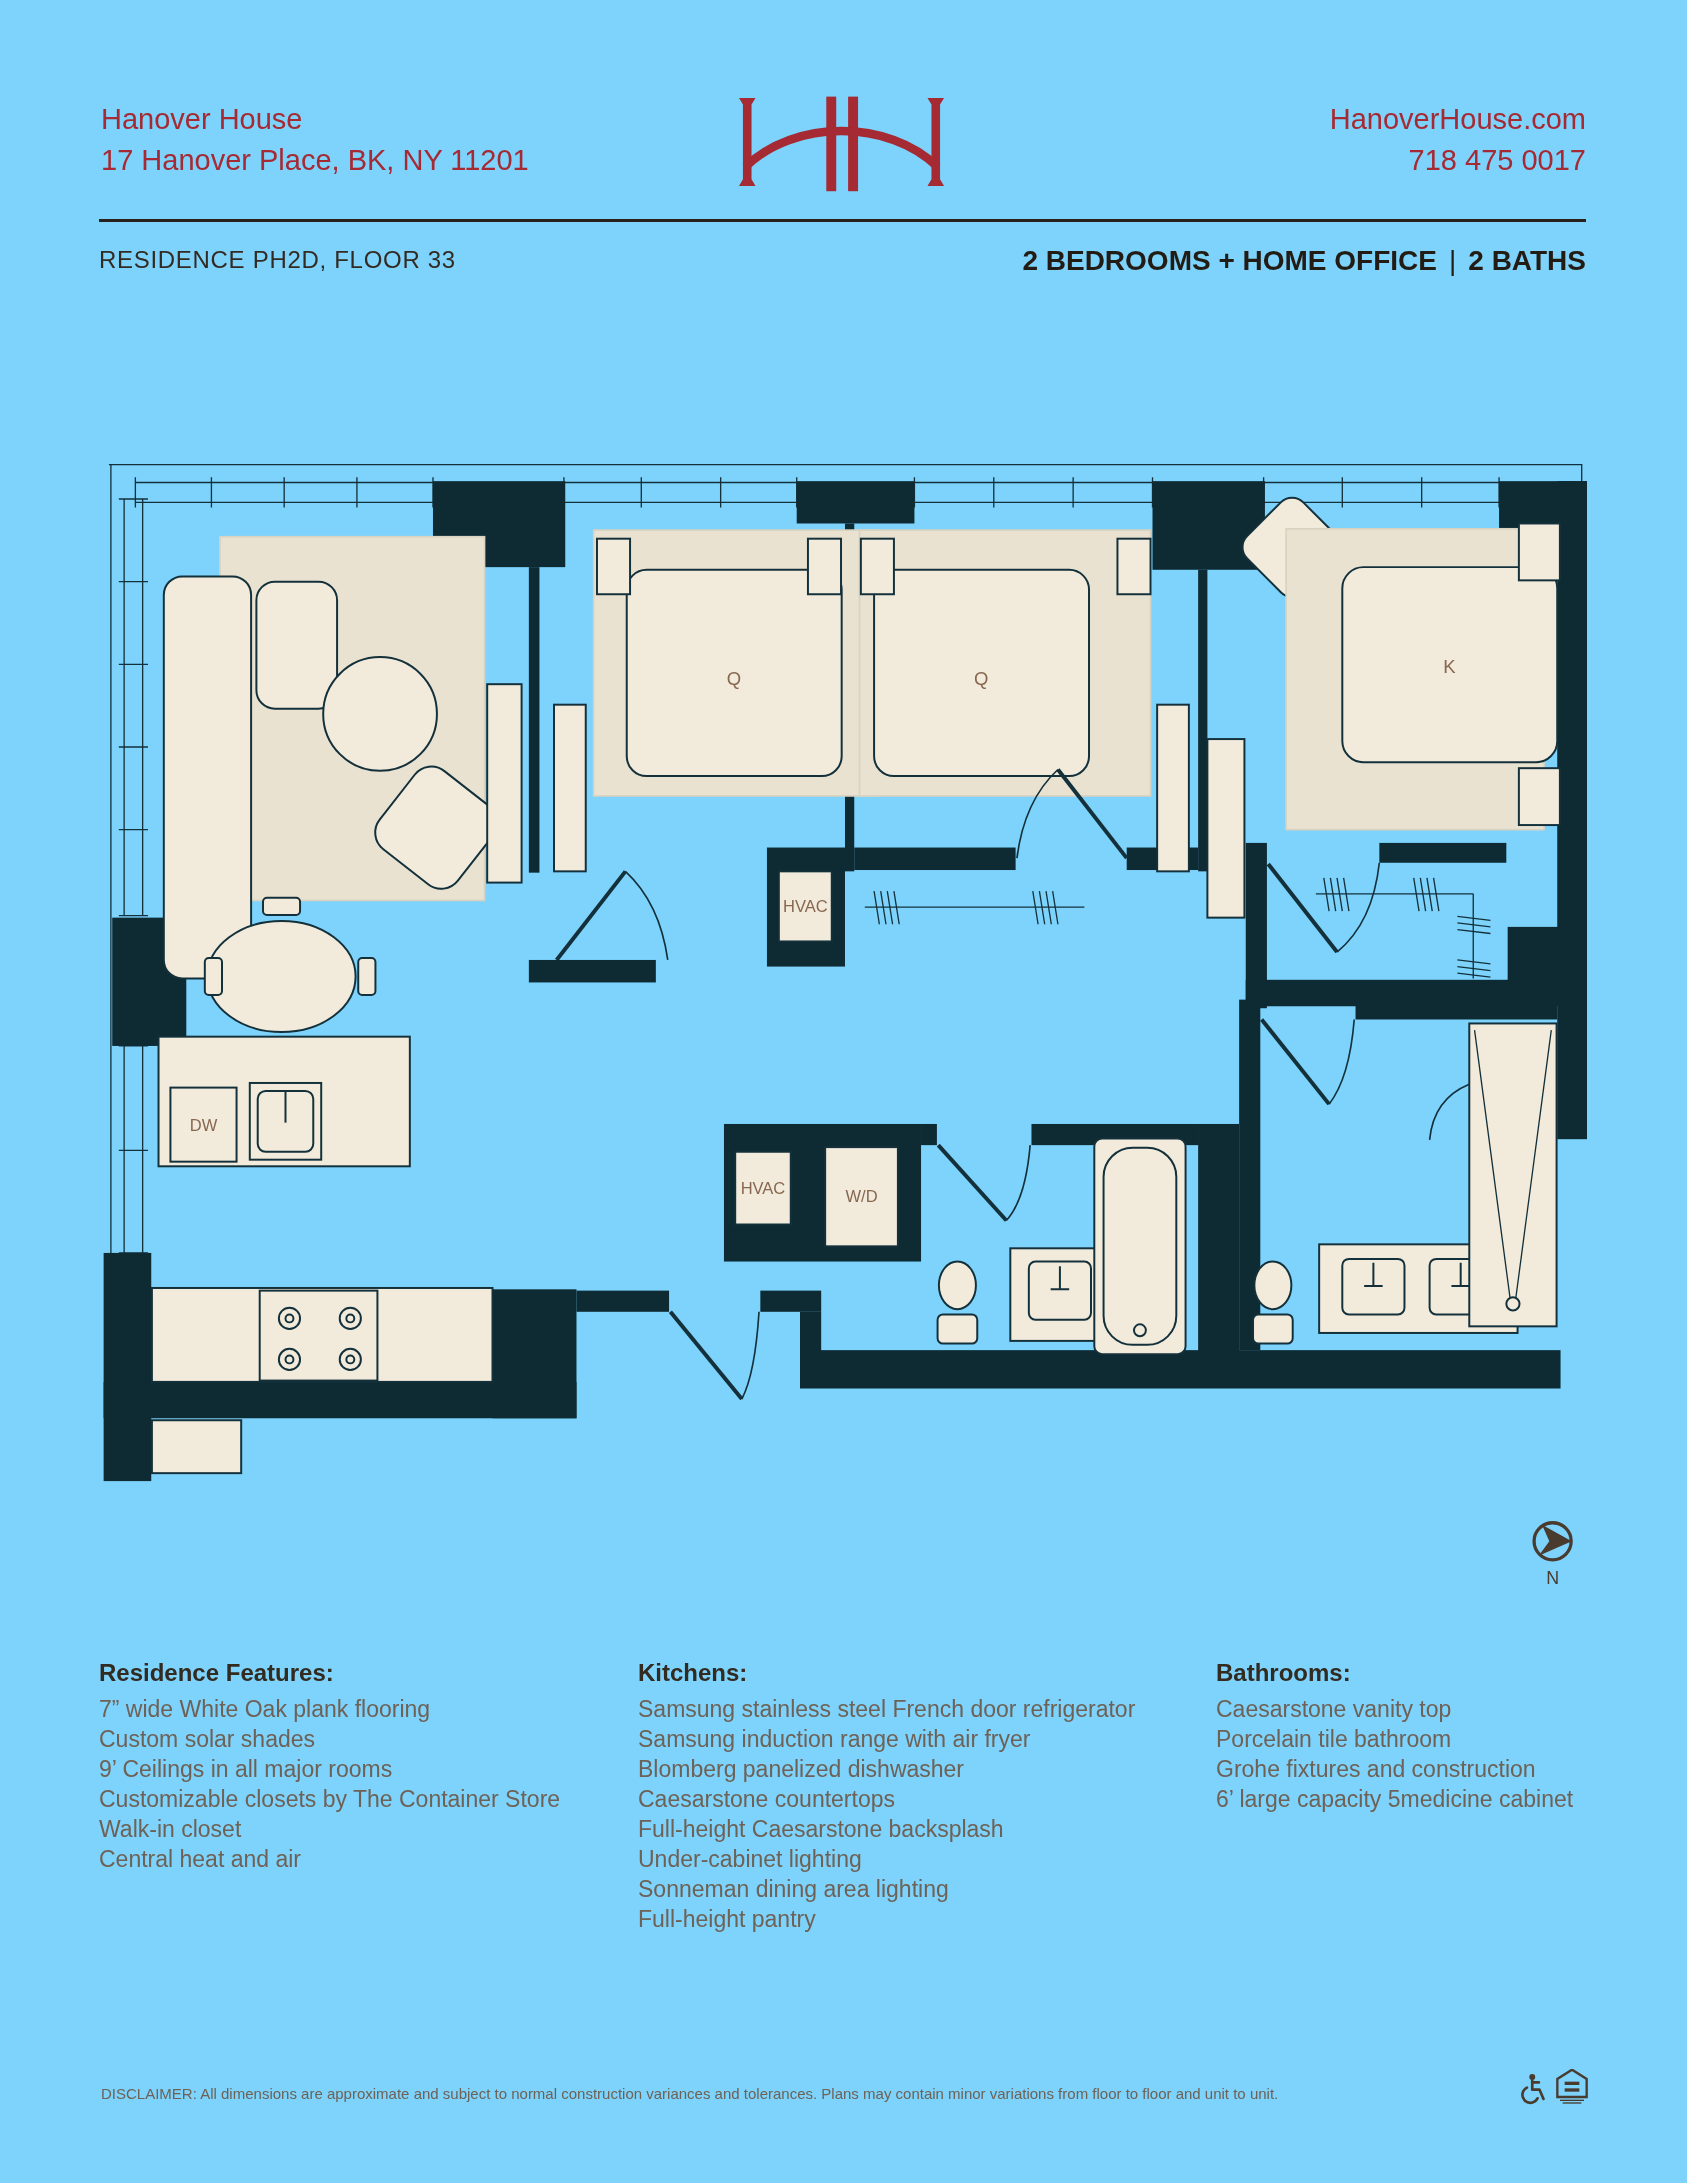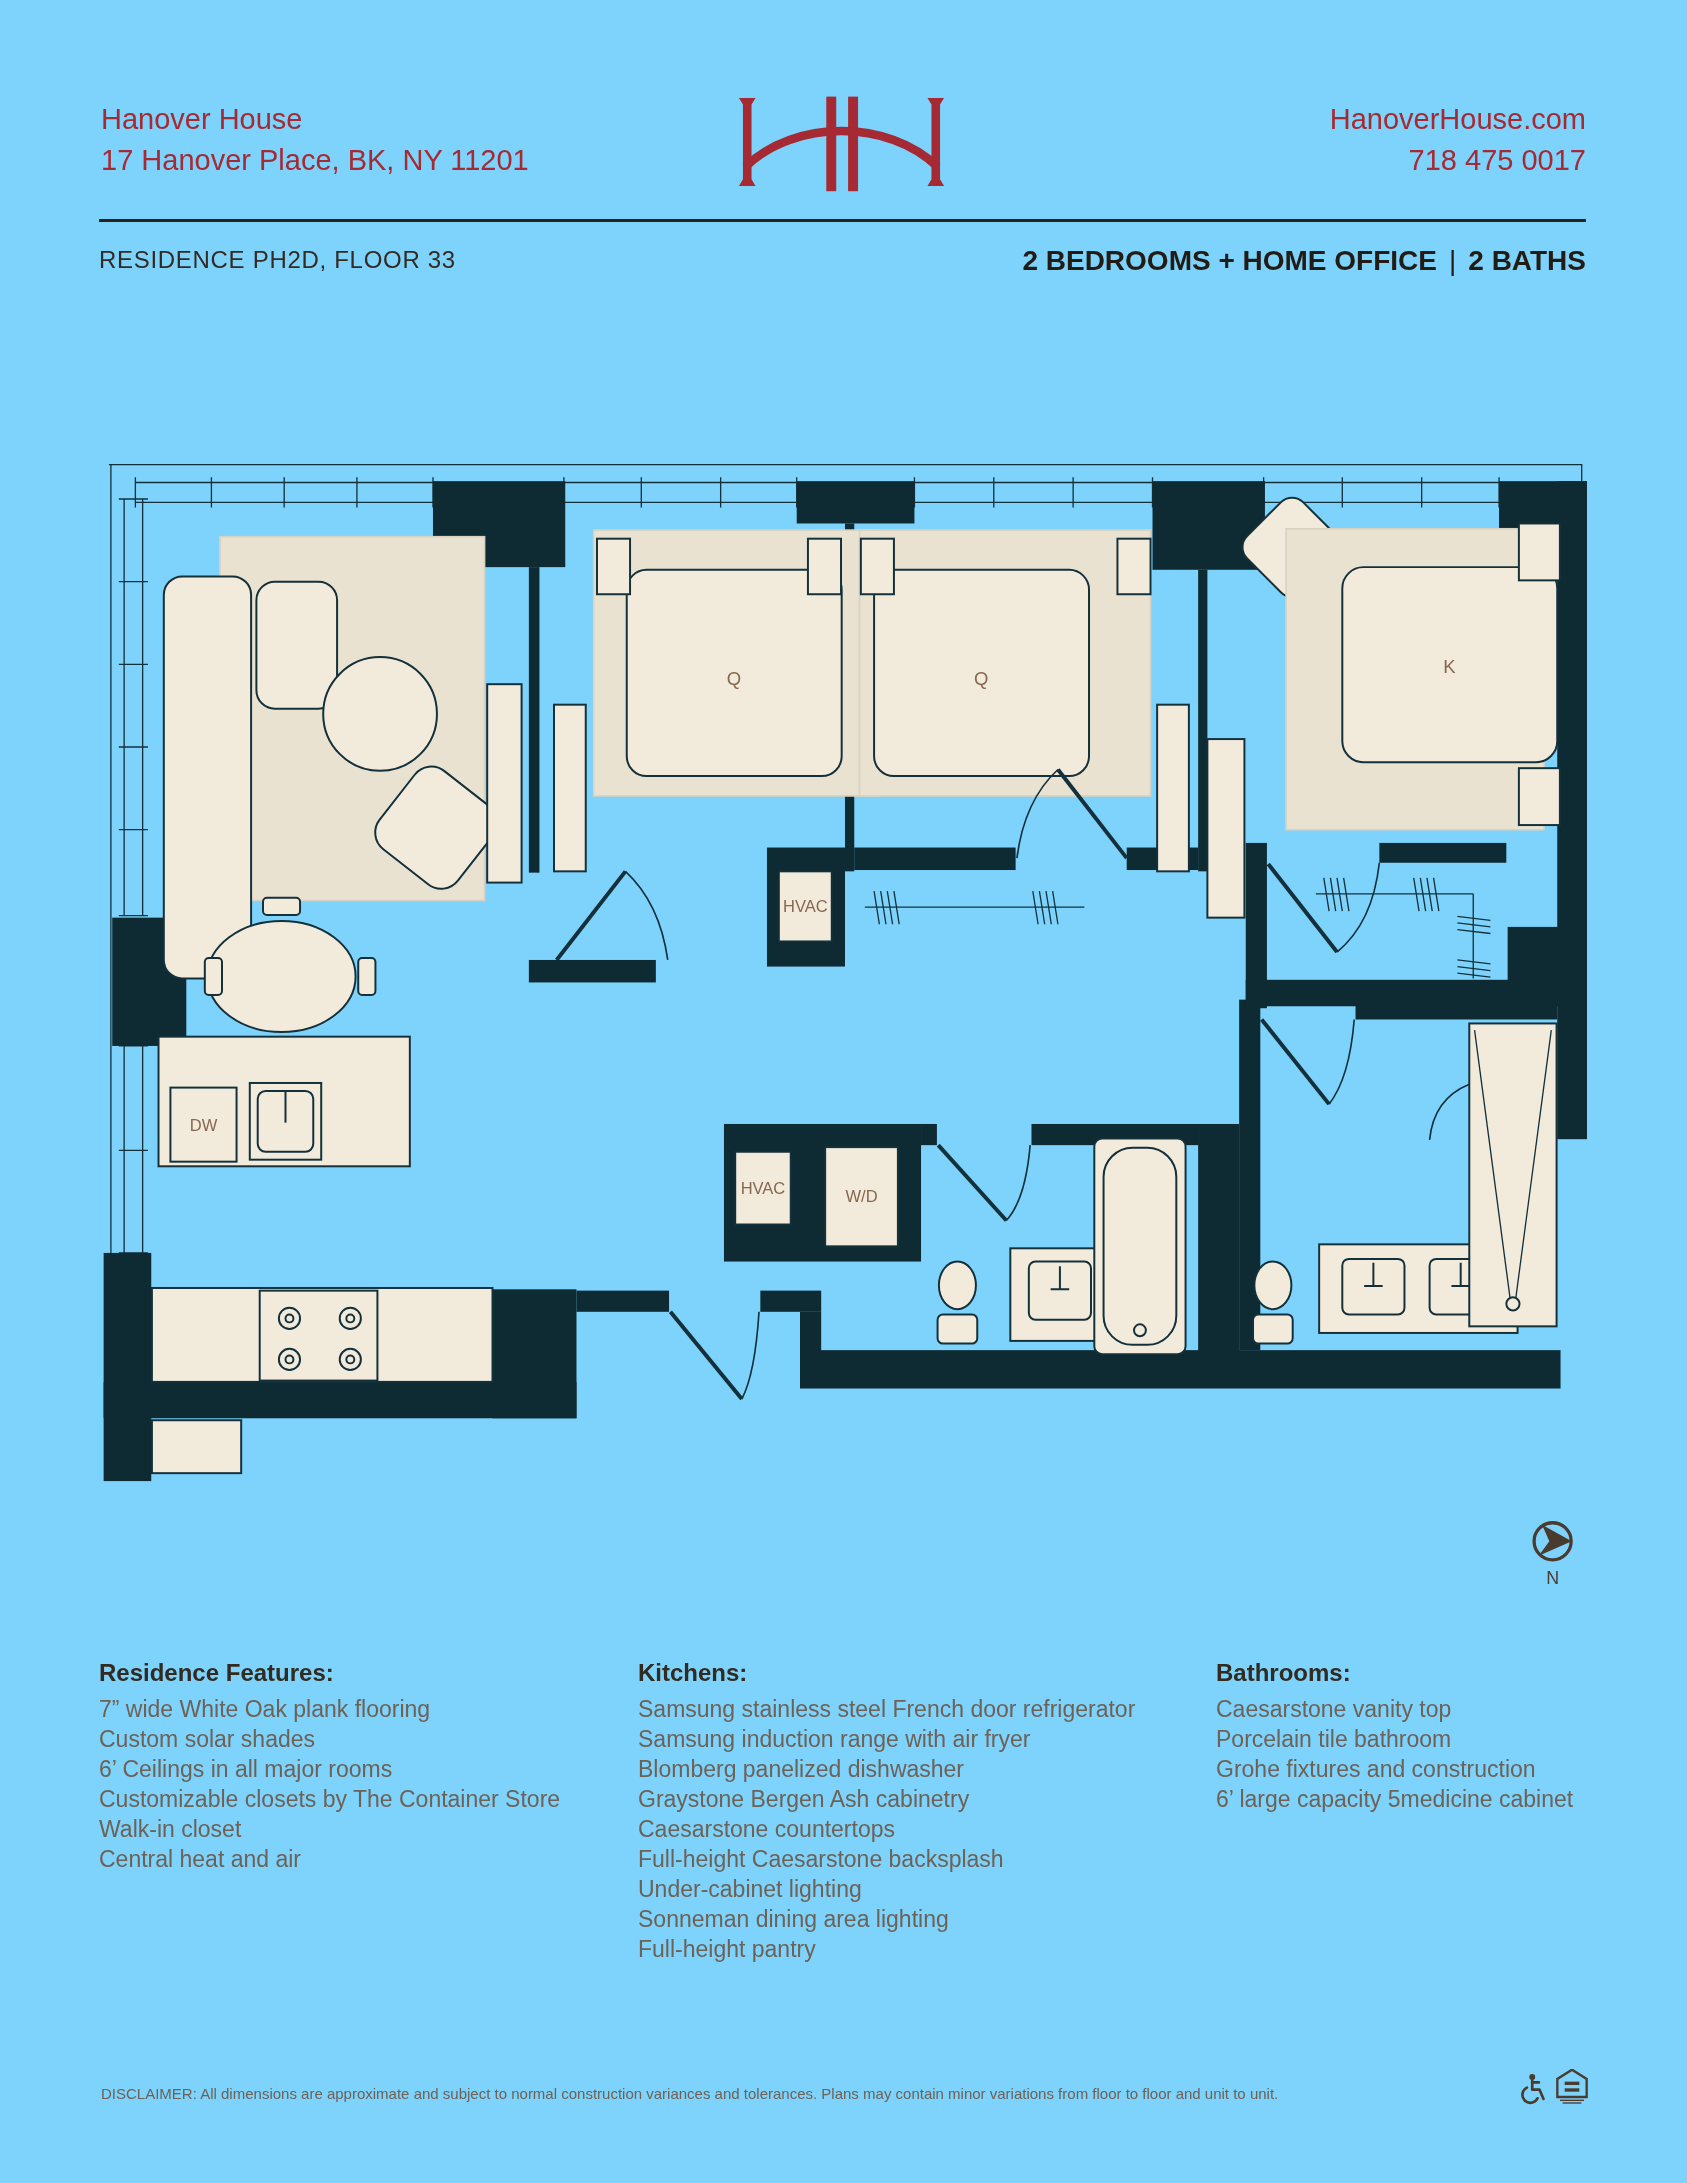--- a/index.html
+++ b/index.html
@@ -268,34 +268,33 @@
       <polygon points="2377,2331 2332,2306 2343,2331 2327,2353" fill="#4a3b2f"></polygon>
       <text class="north" x="2348" y="2396">N</text>
     </g>
   </svg>
 
   <div class="col col1">
     <h3>Residence Features:</h3>
     <ul>
       <li>7” wide White Oak plank flooring</li>
       <li>Custom solar shades</li>
-      <li>6’ Ceilings in all major rooms</li>
+      <li>9’ Ceilings in all major rooms</li>
       <li>Customizable closets by The Container Store</li>
       <li>Walk-in closet</li>
       <li>Central heat and air</li>
     </ul>
   </div>
 
   <div class="col col2">
     <h3>Kitchens:</h3>
     <ul>
       <li>Samsung stainless steel French door refrigerator</li>
       <li>Samsung induction range with air fryer</li>
       <li>Blomberg panelized dishwasher</li>
-      <li>Graystone Bergen Ash cabinetry</li>
       <li>Caesarstone countertops</li>
       <li>Full-height Caesarstone backsplash</li>
       <li>Under-cabinet lighting</li>
       <li>Sonneman dining area lighting</li>
       <li>Full-height pantry</li>
     </ul>
   </div>
 
   <div class="col col3">
     <h3>Bathrooms:</h3>

